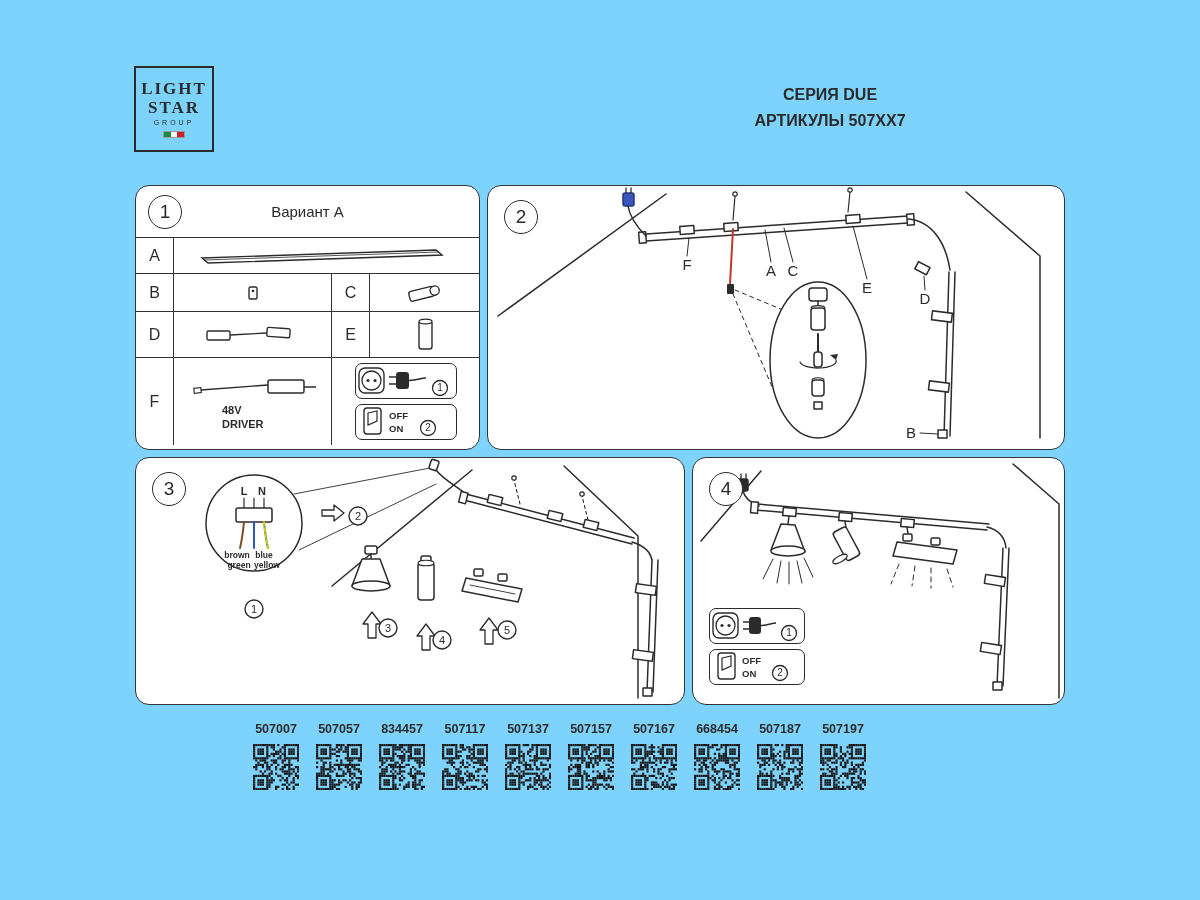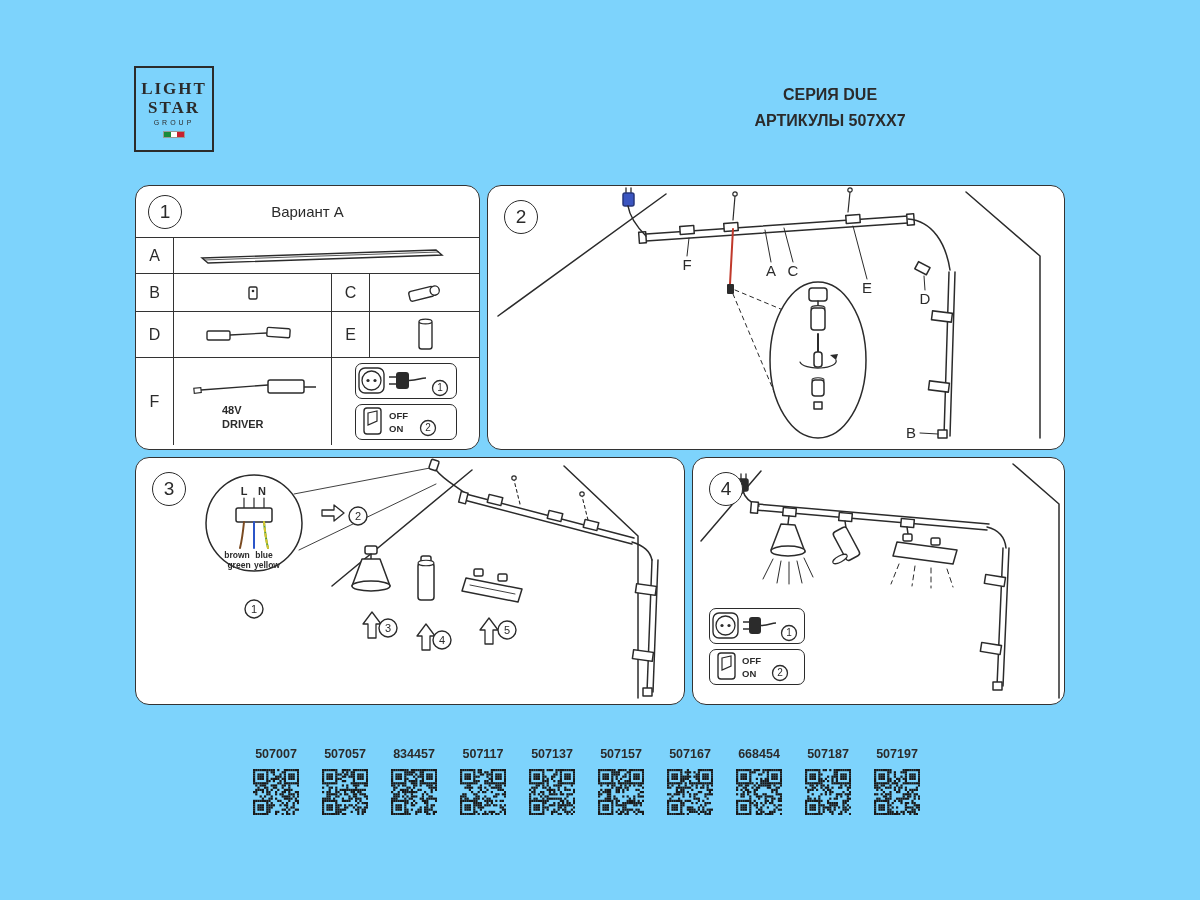--- a/index.html
+++ b/index.html
@@ -45,21 +45,21 @@
   .driver-cell { width:158px; flex:none; flex-direction:column; align-items:flex-start; justify-content:center; padding-left:16px; }
   .driver-txt { font-size:11px; font-weight:bold; line-height:1.2; margin-left:32px; margin-top:-2px; }
   .boxes-cell { flex:1; flex-direction:column; gap:5px; }
 
   .mini-box { width:102px; height:36px; border:1.4px solid #2b2b2b; border-radius:7px; background:#fff; position:relative; flex:none; }
   .mini-box svg { display:block; }
 
   .svgtxt { fill:#2b2b2b; font-family:"Liberation Sans", sans-serif; }
 
   
-  .qr-row { position:absolute; left:252px; top:722px; display:flex; gap:21px;margin-top:25px; }
+  .qr-row { position:absolute; left:252px; top:722px; display:flex; gap:15px; }
   .qr-item { width:48px; text-align:center; }
   .qr-num { font-size:12.5px; font-weight:bold; margin-bottom:8px; white-space:nowrap; }
   .qr-code svg { display:block; margin:0 auto; }
 </style>
 </head>
 <body>
 
 <div class="page">
 
   <div class="logo">

